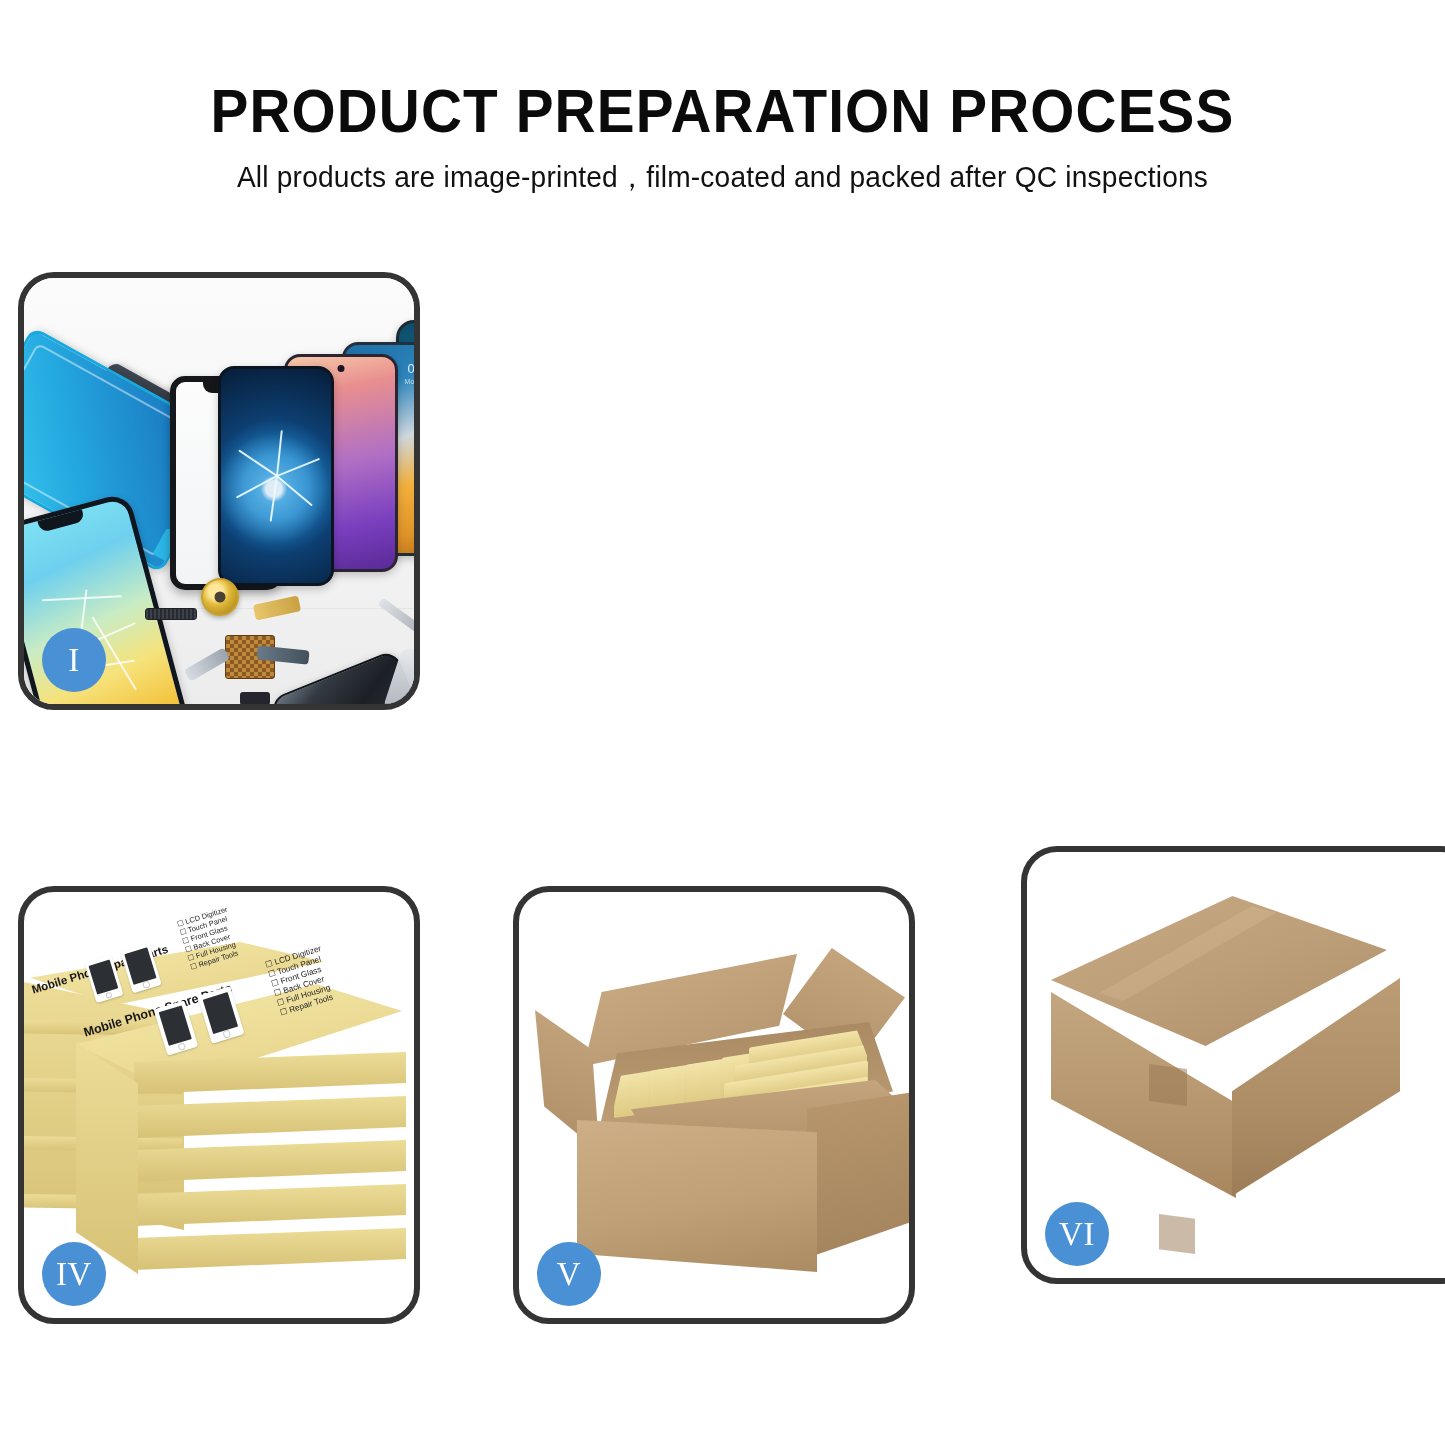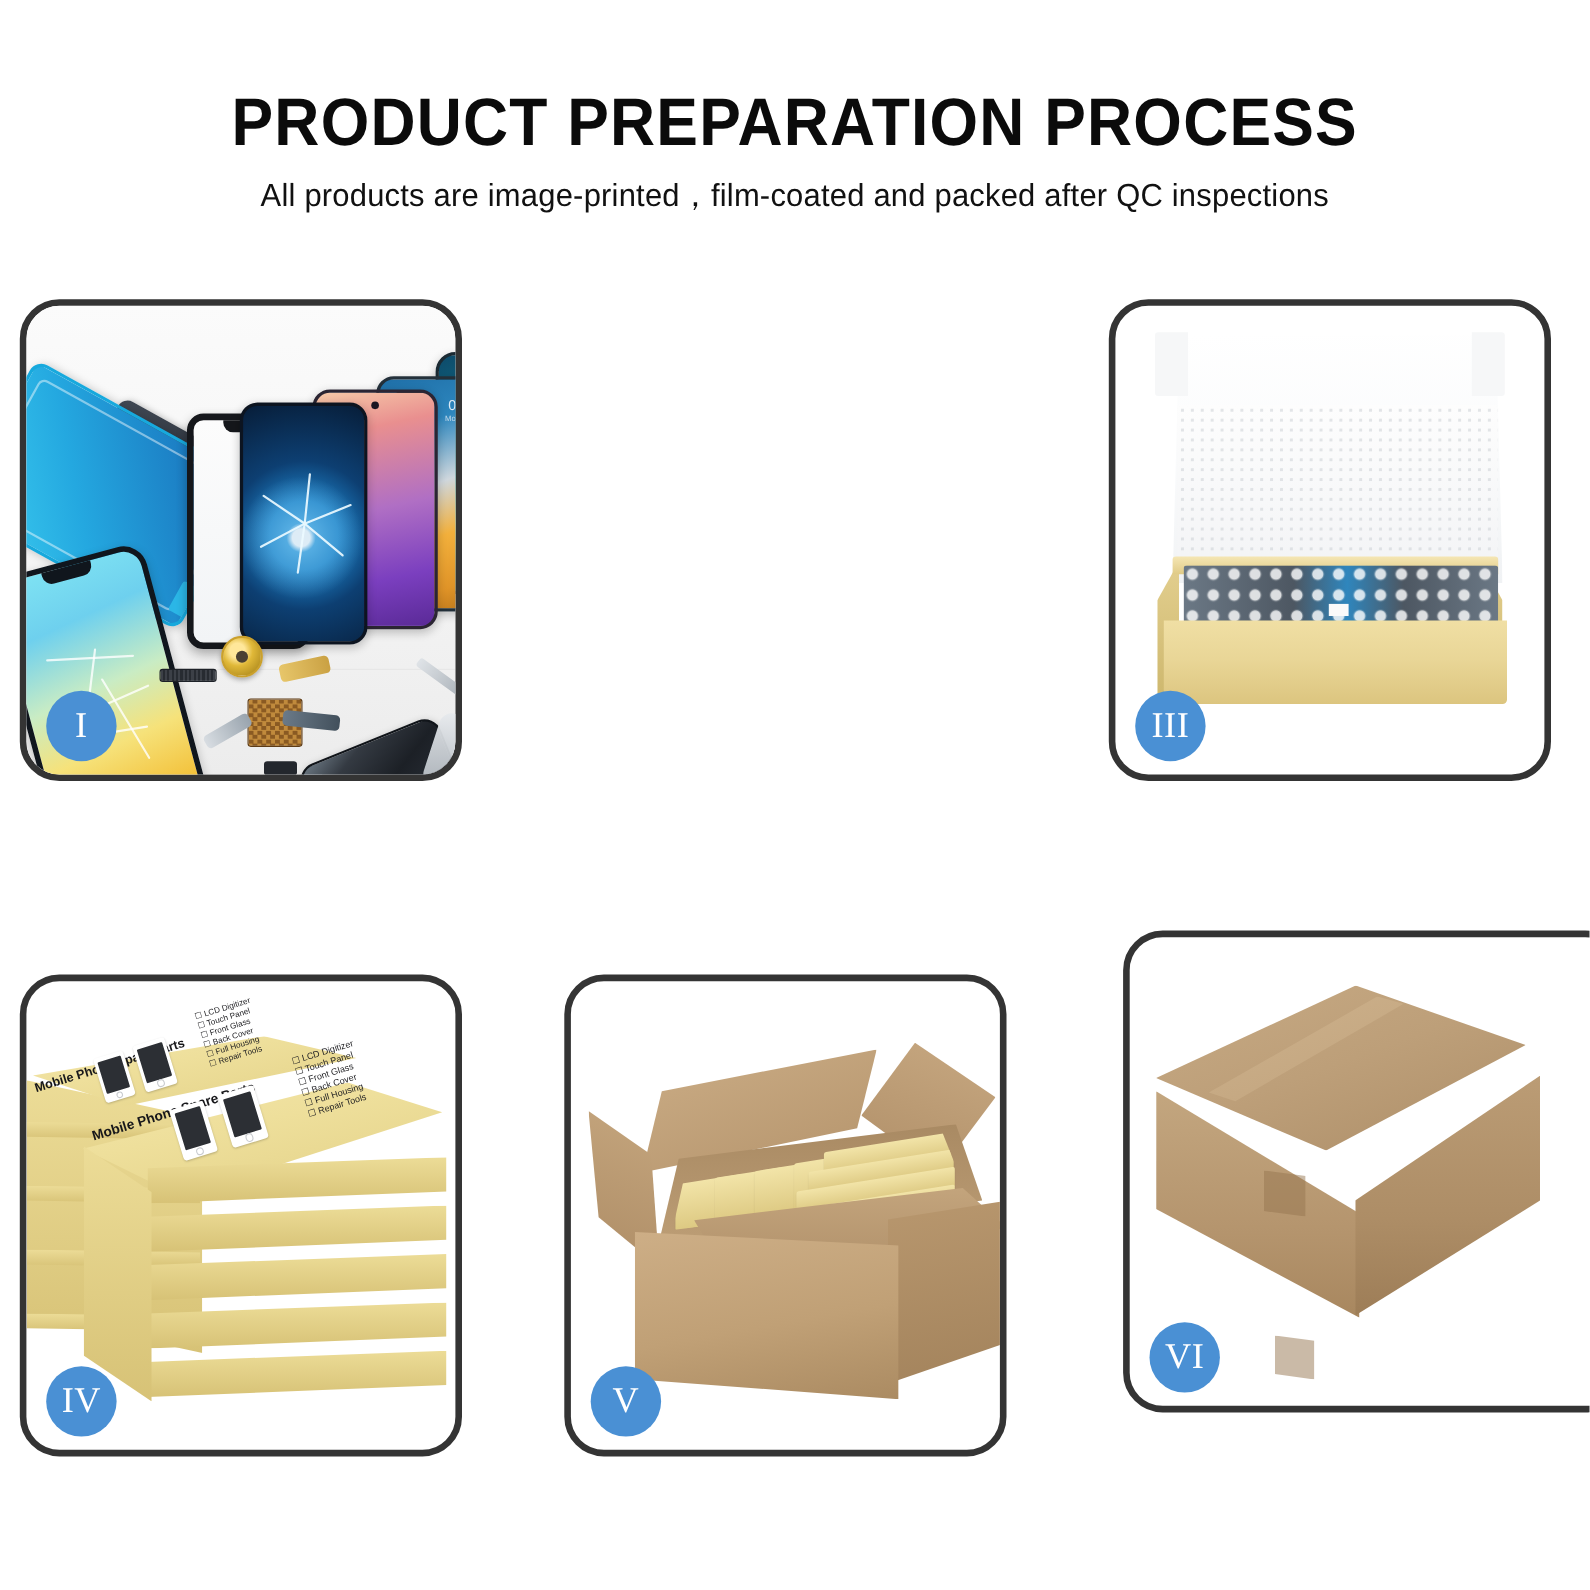--- a/index.html
+++ b/index.html
@@ -321,38 +321,20 @@
       <div class="part pt-tool"></div>
       <div class="part pt-brush"></div>
 
     </div>
     <div class="badge" style="background:#4a90d4;">
       <span>I</span>
     </div>
   </div>
 
 
-  <div class="panel" style="left:1008px;top:272px;width:402px;height:438px;">
-    <div class="panel-media">
-      <div class="p3-lid"></div>
-      <div class="p3-lid-tabL"></div>
-      <div class="p3-lid-tabR"></div>
-      <div class="p3-foam"></div>
-      <div class="p3-box-left"></div>
-      <div class="p3-box-right"></div>
-      <div class="p3-rim"></div>
-      <div class="p3-prod">
-        <div class="tag"></div>
-      </div>
-      <div class="p3-box-front"></div>
-    </div>
-    <div class="badge" style="background:#4a90d4;">
-      <span>III</span>
-    </div>
-  </div>
 
   <div class="panel" style="left:18px;top:886px;width:402px;height:438px;">
     <div class="panel-media">
 
       <div class="yside" style="left:0px;top:90px;width:160px;height:248px;clip-path:polygon(0% 0%,100% 14%,100% 100%,0% 86%);"></div>
       <div class="ylid" style="left:0px;top:50px;width:300px;height:66px;clip-path:polygon(2% 54%,72% 0%,100% 30%,30% 96%);">
       </div>
       <div class="box-title" style="left:8px;top:92px;font-size:11.5px;transform:rotate(-17deg);transform-origin:left center;">Mobile Phone Spare Parts</div>
       <div class="scr" style="left:66px;top:66px;width:28px;height:42px;transform:rotate(-17deg);">
         <div class="glass"></div>

